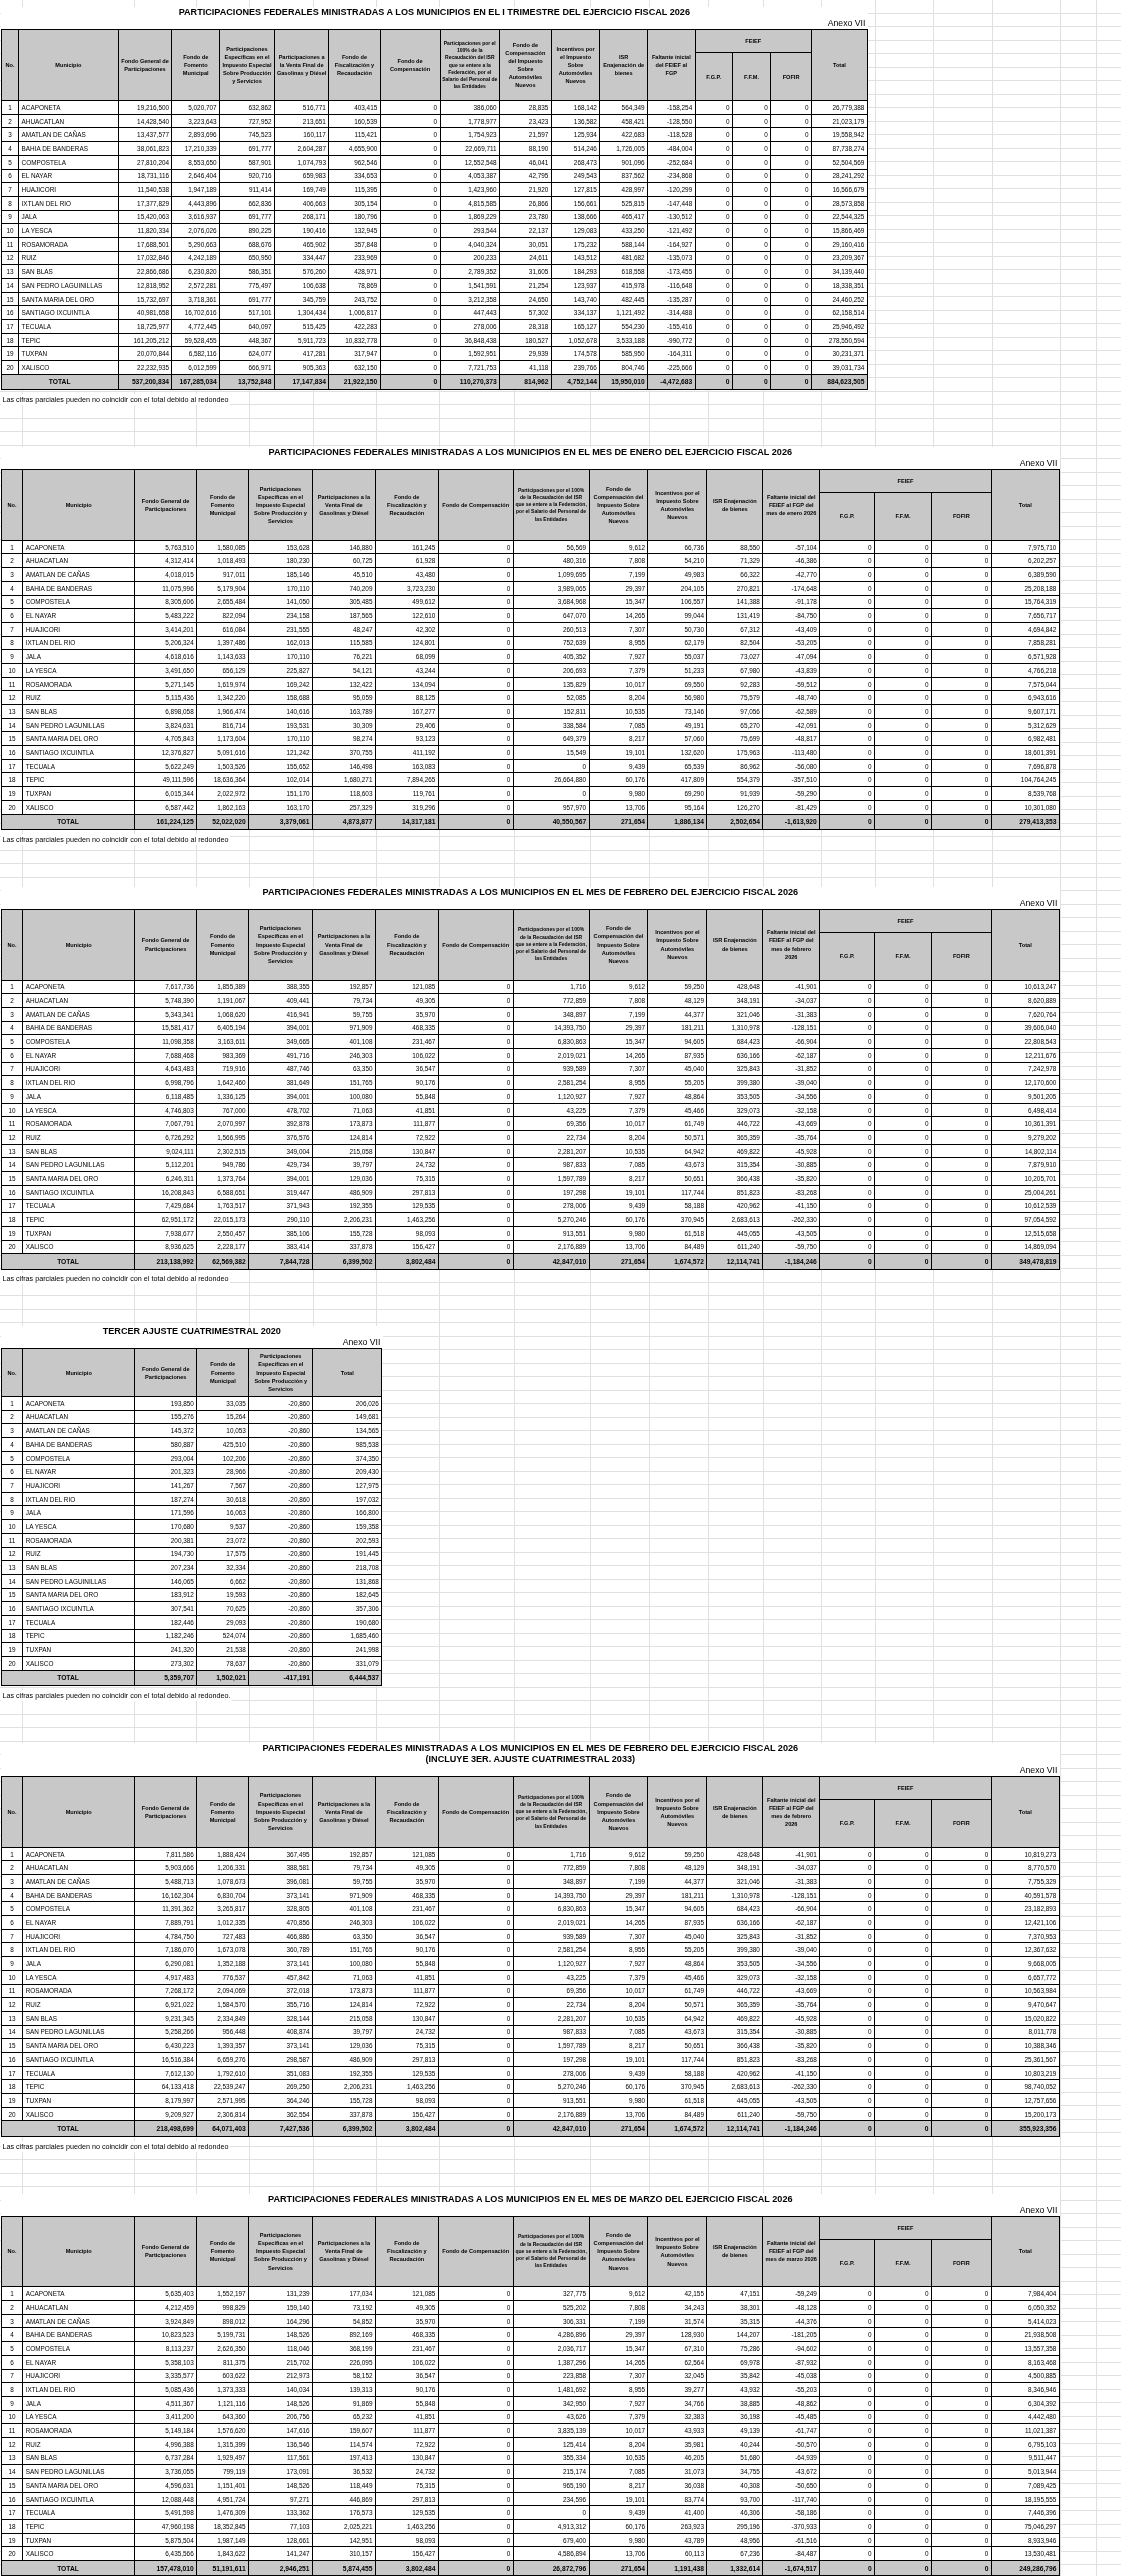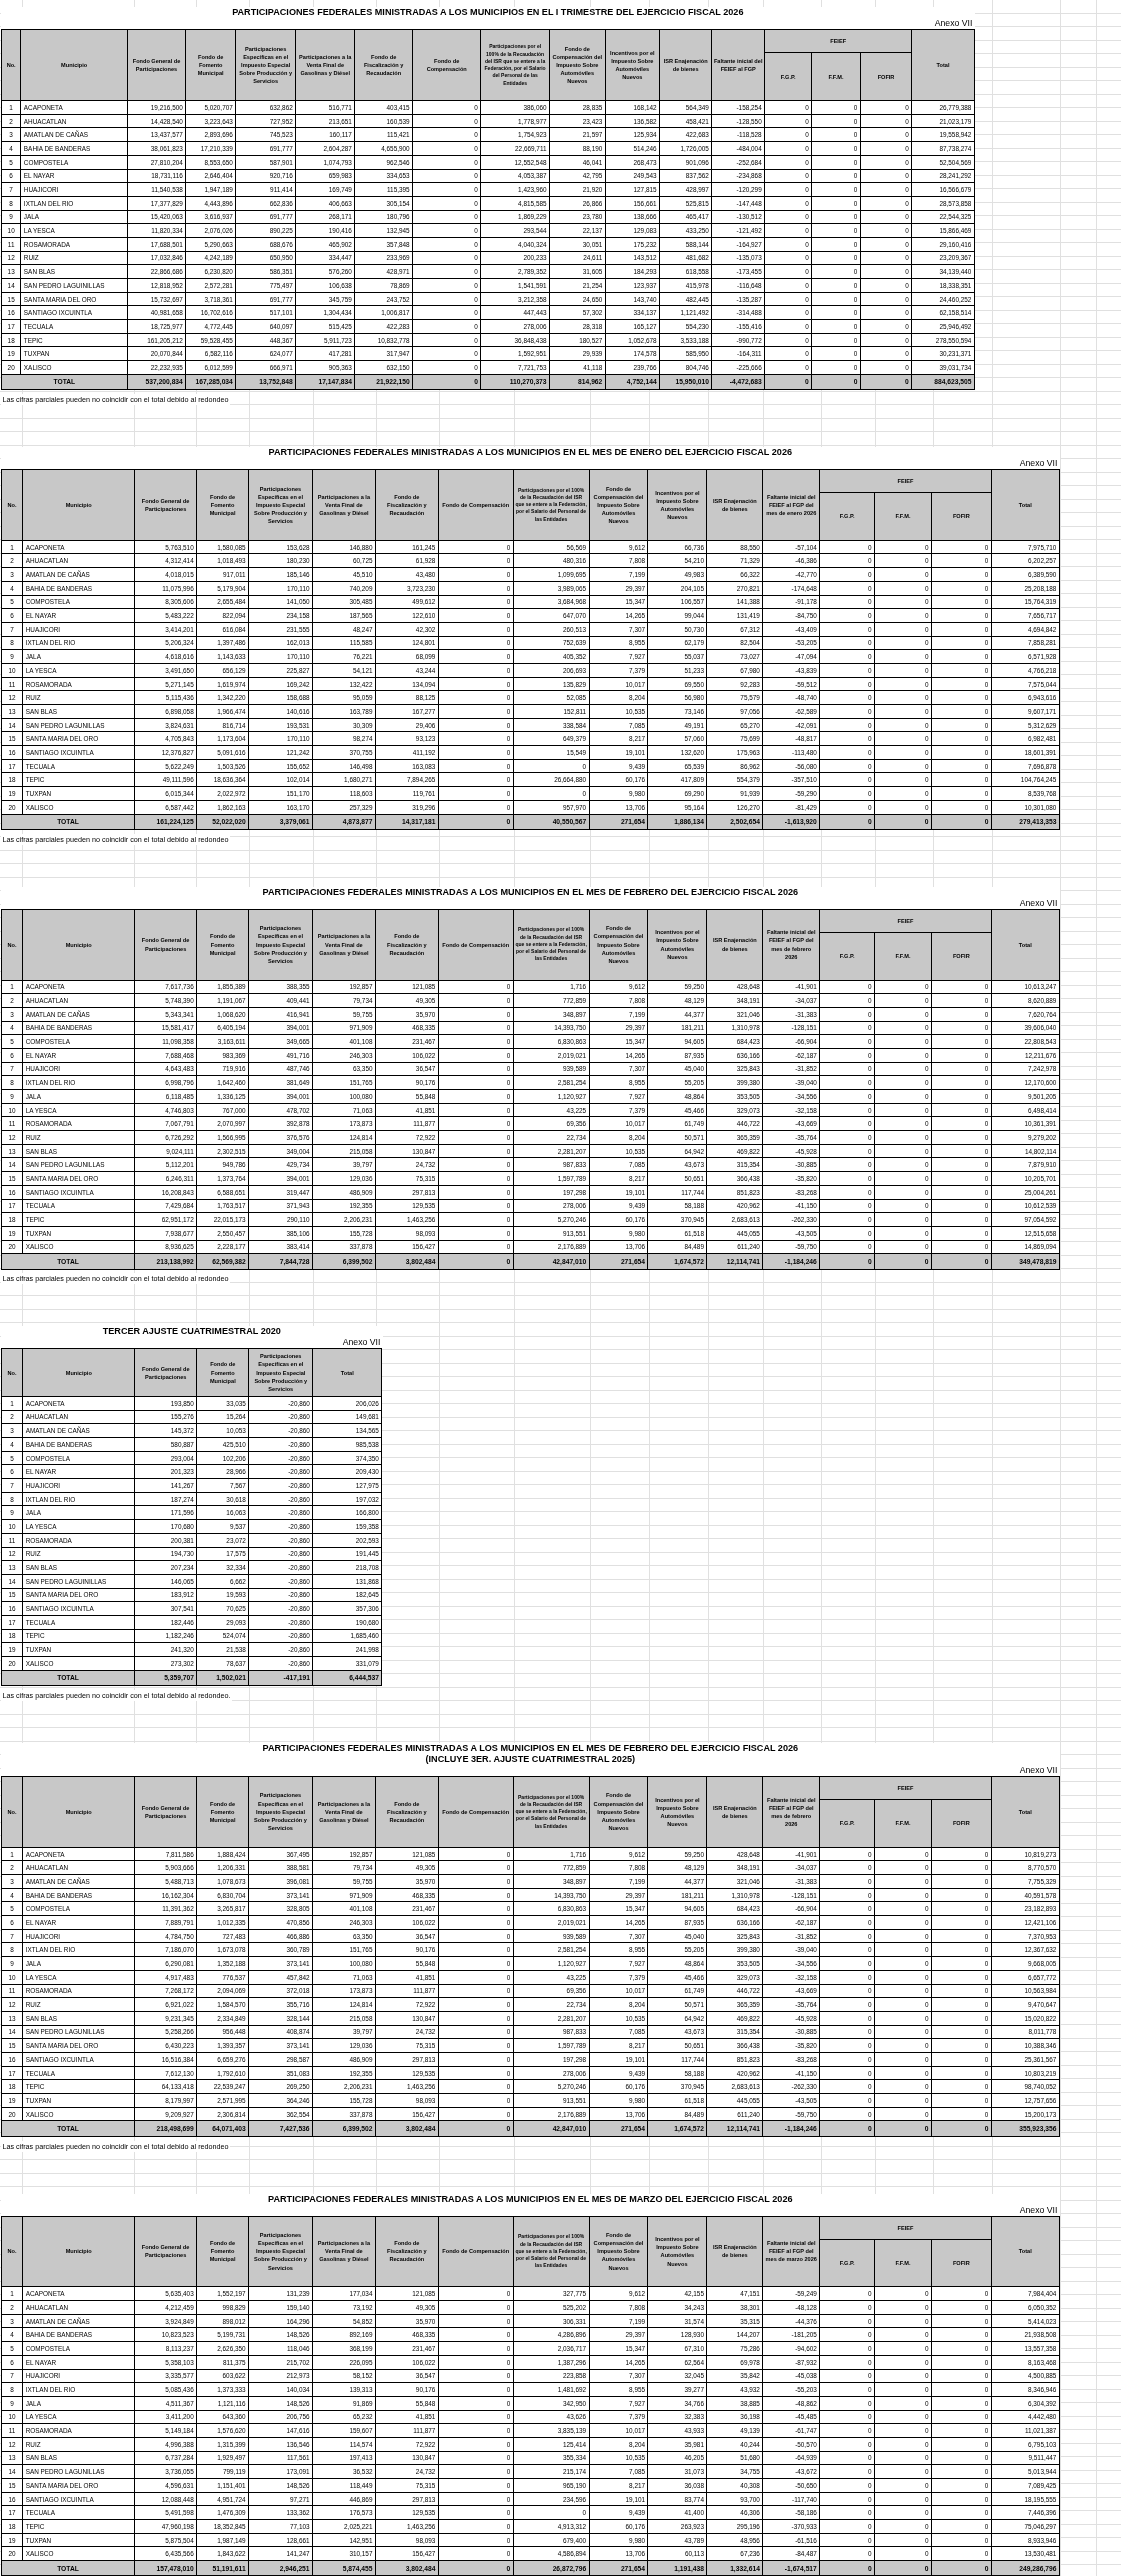--- a/index.html
+++ b/index.html
@@ -46,21 +46,21 @@
     <div class="vline" style="left: 821px;"></div>
     <div class="vline" style="left: 875px;"></div>
     <div class="vline" style="left: 933px;"></div>
     <div class="vline" style="left: 992px;"></div>
     <div class="vline" style="left: 1060px;"></div>
     <div class="vline" style="left: 1096px;"></div>
     <div class="vline" style="left: 1121px;"></div>
   </div>
 <div id="sheet">
   <div id="tables-root">
-      <section class="table-block" style="width: 974px;">
+      <section class="table-block" style="width: 867px;">
         <div class="title-row">PARTICIPACIONES FEDERALES MINISTRADAS A LOS MUNICIPIOS EN EL I TRIMESTRE DEL EJERCICIO FISCAL 2026</div>
         <div class="anexo-row">Anexo VII</div>
         <table class="data-table">
           <colgroup>
             <col style="width: 21.5px;">
             <col style="width: 112px;">
             <col style="width: 62px;">
             <col style="width: 52px;">
             <col style="width: 64px;">
             <col style="width: 63px;">
@@ -1592,21 +1592,21 @@
               <td class="c-num">1,502,021</td>
               <td class="c-num">-417,191</td>
               <td class="c-num">6,444,537</td>
             </tr>
           </tbody>
         </table>
         <div class="note-row"><span>Las cifras parciales pueden no coincidir con el total debido al redondeo.</span></div>
       </section>
       <section class="table-block" style="width: 1059px;">
         <div class="title-row">PARTICIPACIONES FEDERALES MINISTRADAS A LOS MUNICIPIOS EN EL MES DE FEBRERO DEL EJERCICIO FISCAL 2026</div>
-        <div class="title-row">(INCLUYE 3ER. AJUSTE CUATRIMESTRAL 2025)</div>
+        <div class="title-row">(INCLUYE 3ER. AJUSTE CUATRIMESTRAL 2033)</div>
         <div class="anexo-row">Anexo VII</div>
         <table class="data-table">
           <colgroup>
             <col style="width: 21.5px;">
             <col style="width: 112px;">
             <col style="width: 62px;">
             <col style="width: 52px;">
             <col style="width: 64px;">
             <col style="width: 63px;">
             <col style="width: 63px;">

